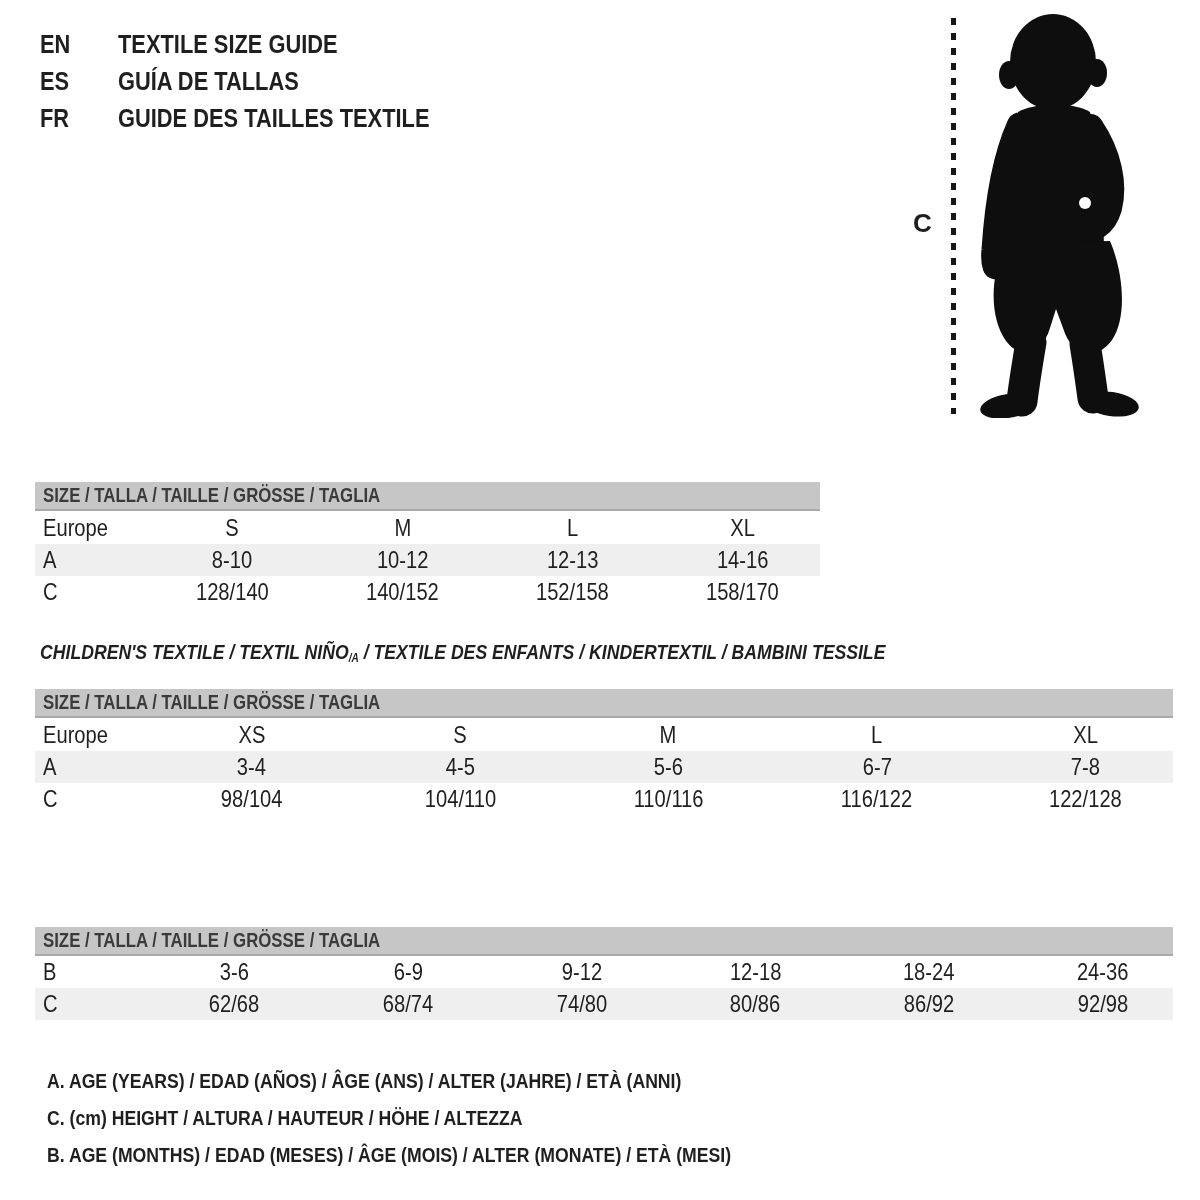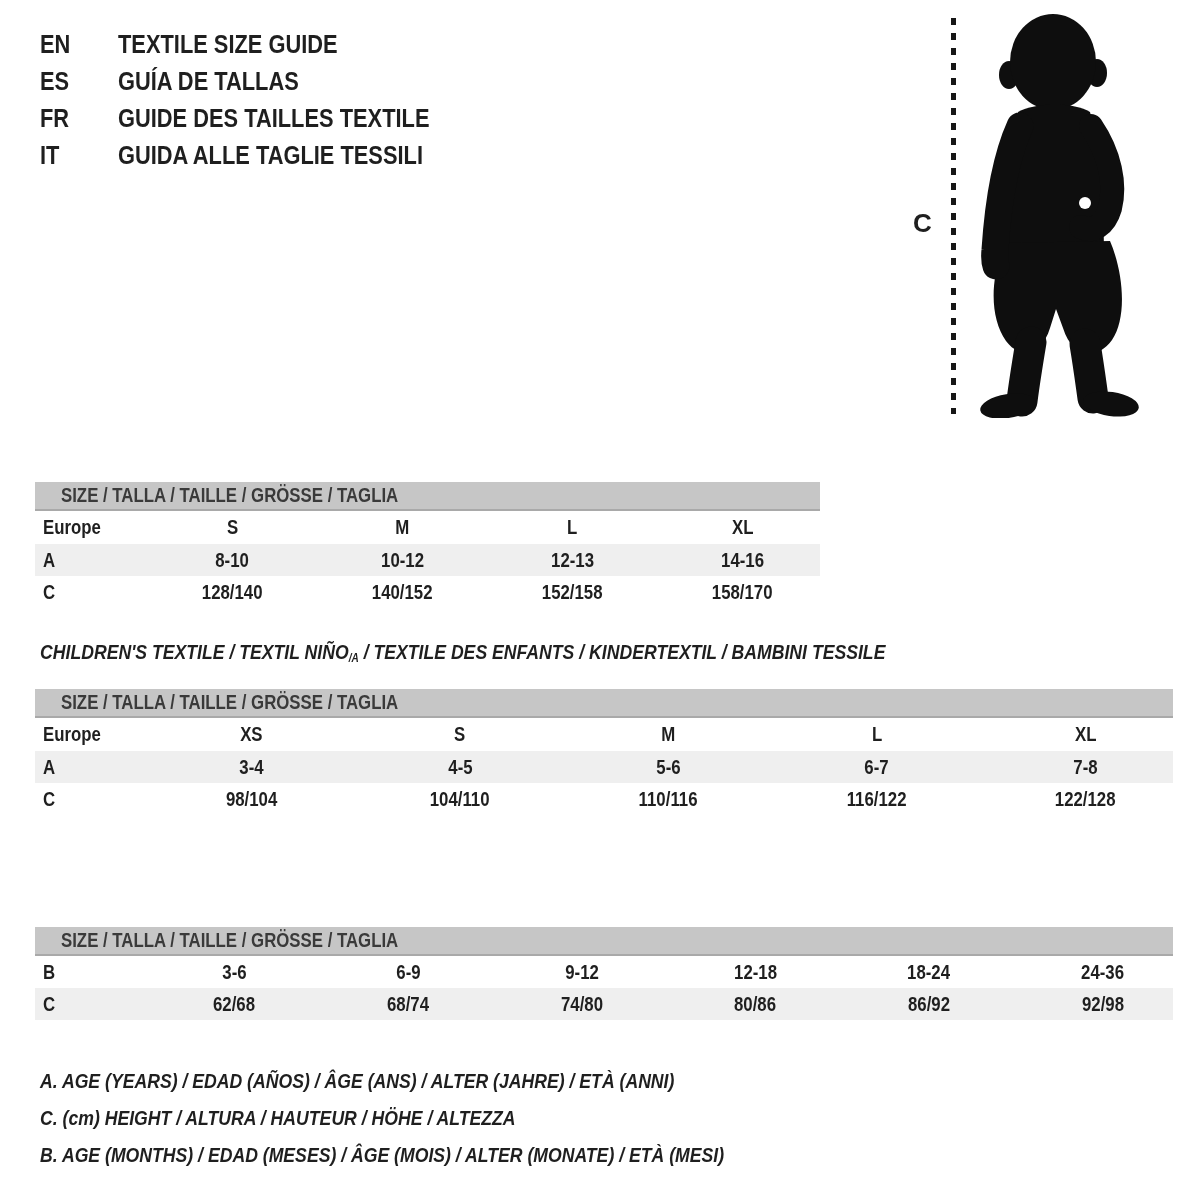--- a/index.html
+++ b/index.html
@@ -39,58 +39,54 @@
   .title-sub { font-size: 12px; vertical-align: -3px; }
 
   
   .size-table { position: absolute; left: 35px; }
   #junior-table   { top: 482px; width: 785px; }
   #children-table { top: 689px; width: 1147px; }
   #babies-table   { top: 927px; width: 1147px; }
 
   .size-bar {
     height: 29px; background: #c6c6c6; border-bottom: 2px solid #a9a9a9;
-    display: flex; align-items: center; padding-left: 26px;
+    display: flex; align-items: center; padding-left: 8px;
     font-size: 20px; font-weight: 700; color: #3a3a3a;
   }
-  .trow { display: grid; align-items: center; font-size: 20px; font-weight: 700; gap: 15px; }
+  .trow { display: grid; align-items: center; font-size: 24px; font-weight: 400; gap: 15px; }
   .trow.header { height: 33px; }
   .trow.data   { height: 32px; }
   .cols-4 { grid-template-columns: 105px repeat(4, 1fr); }
   .cols-5 { grid-template-columns: 105px repeat(5, 1fr); }
   .cols-6 { grid-template-columns: 105px repeat(6, 1fr); }
   .rlabel { padding-left: 8px; text-align: left; }
   .val    { text-align: center; }
   .alt    { background: #efefef; }
 
   
-  .legend { position: absolute; left: 40px; top: 1062px; font-style: italic; }
+  .legend { position: absolute; left: 47px; top: 1062px; }
   .legend-line { height: 37px; display: flex; align-items: center; font-size: 21px; font-weight: 700; }
 </style>
 </head>
 <body>
 
 <div class="sheet">
 
   <div class="lang-list">
     <div class="lang-row">
       <span class="lang-code"><span class="cx">EN</span></span>
       <span class="cx">TEXTILE SIZE GUIDE</span>
     </div>
     <div class="lang-row">
       <span class="lang-code"><span class="cx">ES</span></span>
       <span class="cx">GUÍA DE TALLAS</span>
     </div>
     <div class="lang-row">
       <span class="lang-code"><span class="cx">FR</span></span>
       <span class="cx">GUIDE DES TAILLES TEXTILE</span>
-    </div>
-    <div class="lang-row">
-      <span class="lang-code"><span class="cx">IT</span></span>
-      <span class="cx">GUIDA ALLE TAGLIE TESSILI</span>
     </div>
   </div>
 
   <div class="fig">
     <span class="fig-measure-label">C</span>
     <div class="fig-dash"></div>
     <svg class="fig-svg" viewBox="0 0 188 406" aria-hidden="true">
       <g fill="#0e0e0e">
         <ellipse cx="46" cy="63" rx="10" ry="14"></ellipse>
         <ellipse cx="134" cy="61" rx="10" ry="14"></ellipse>

